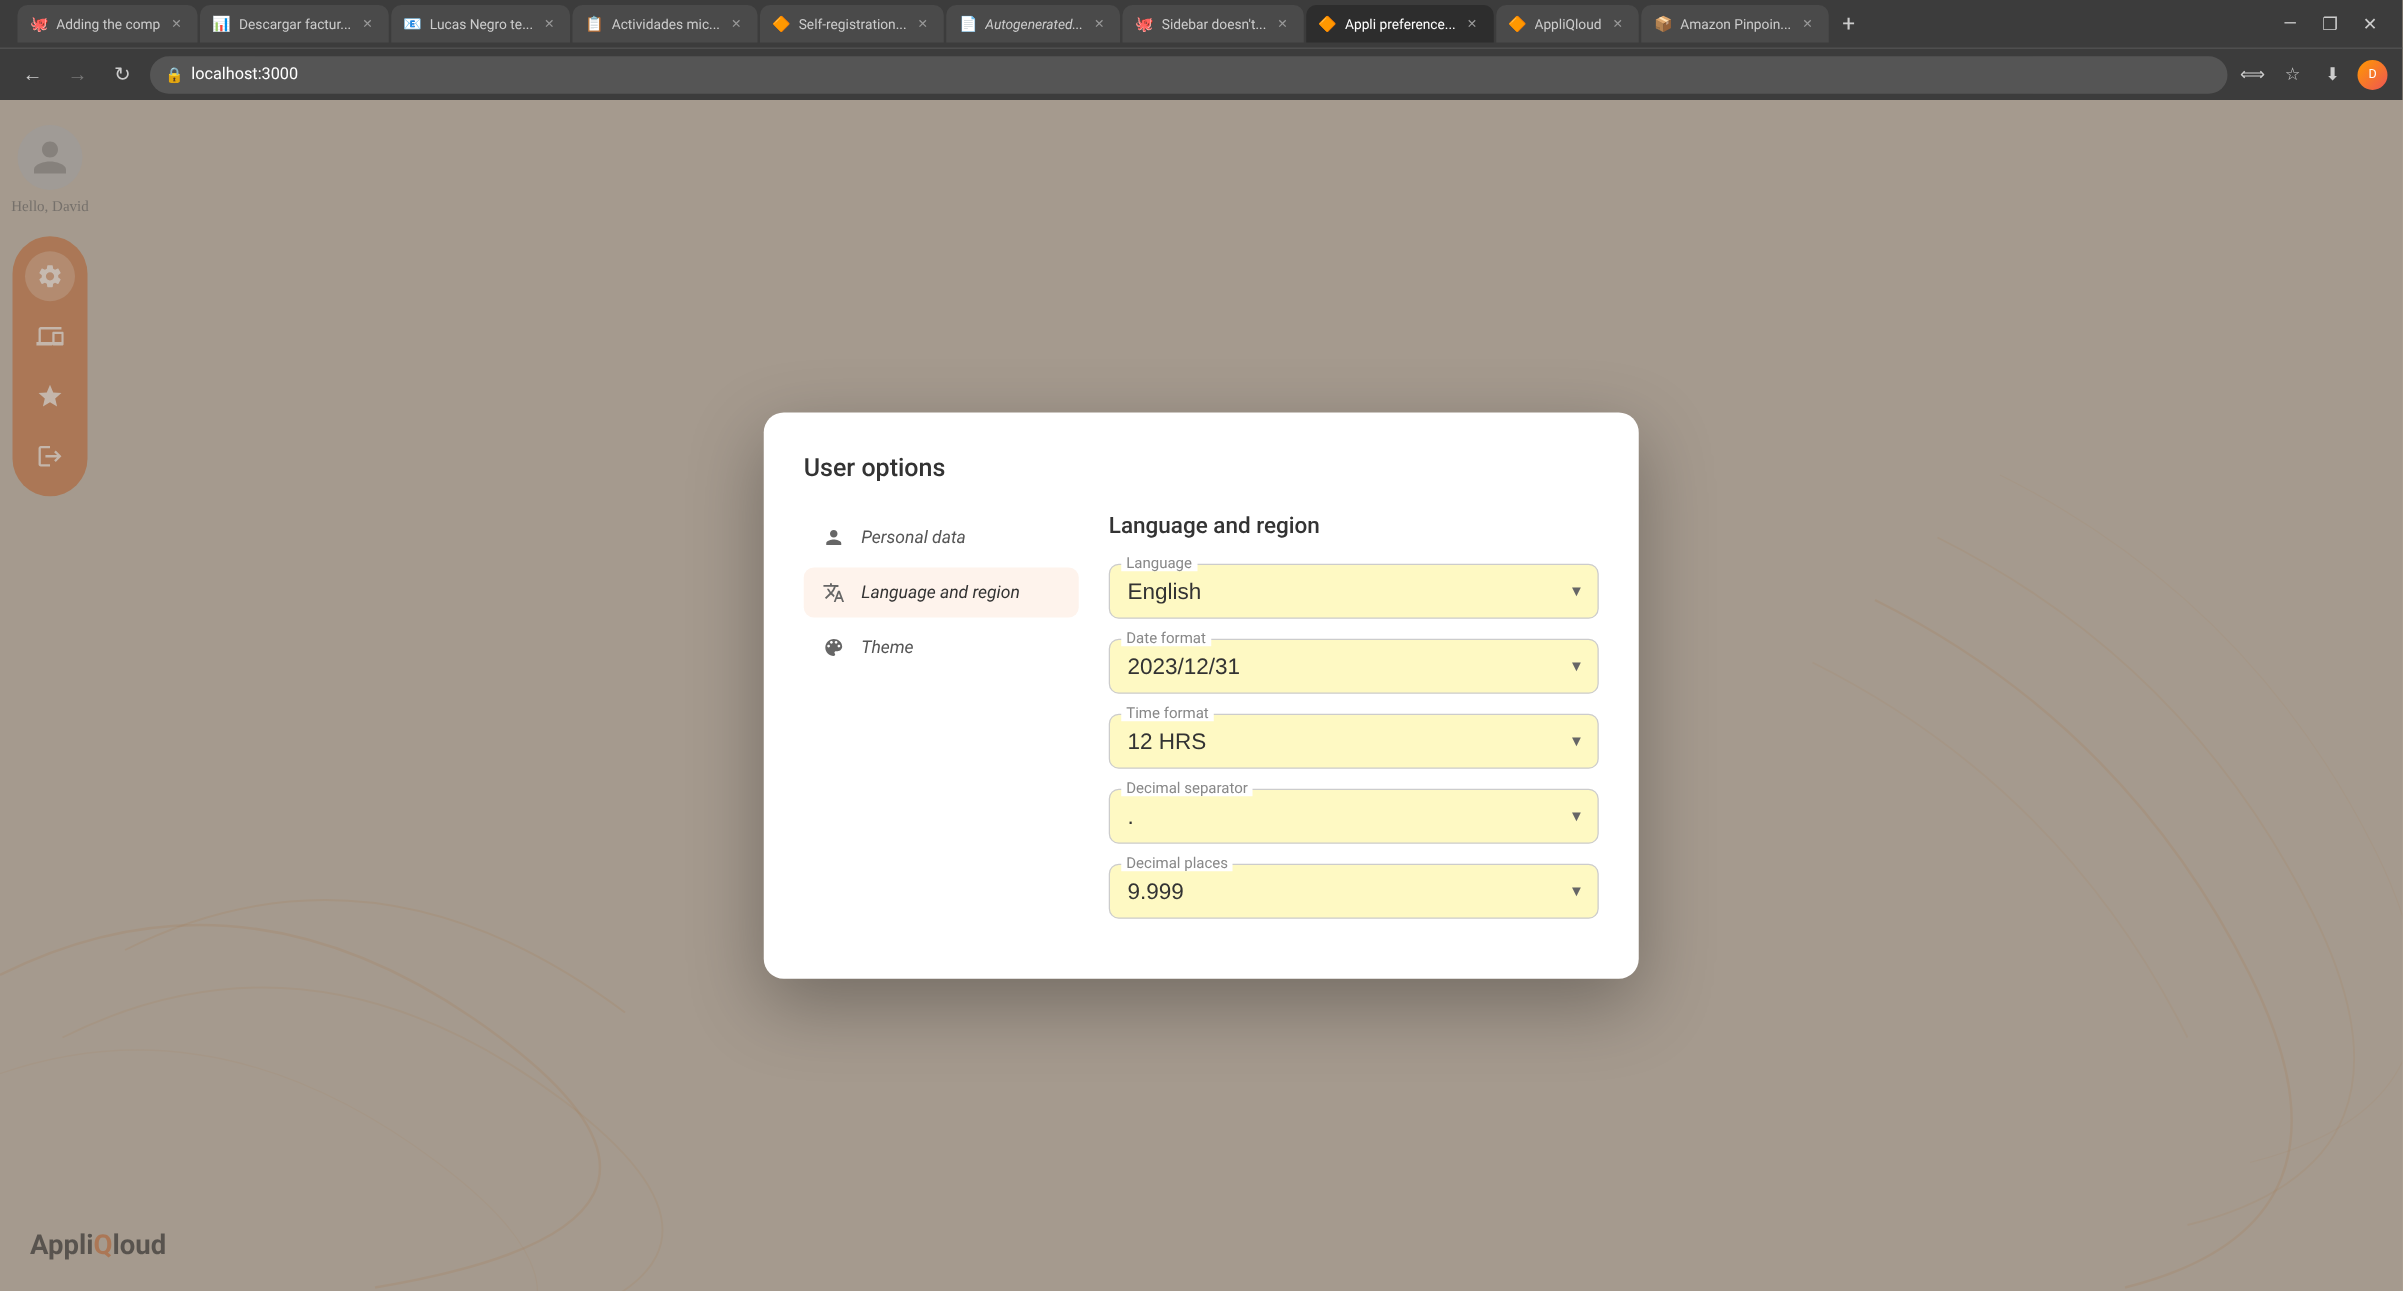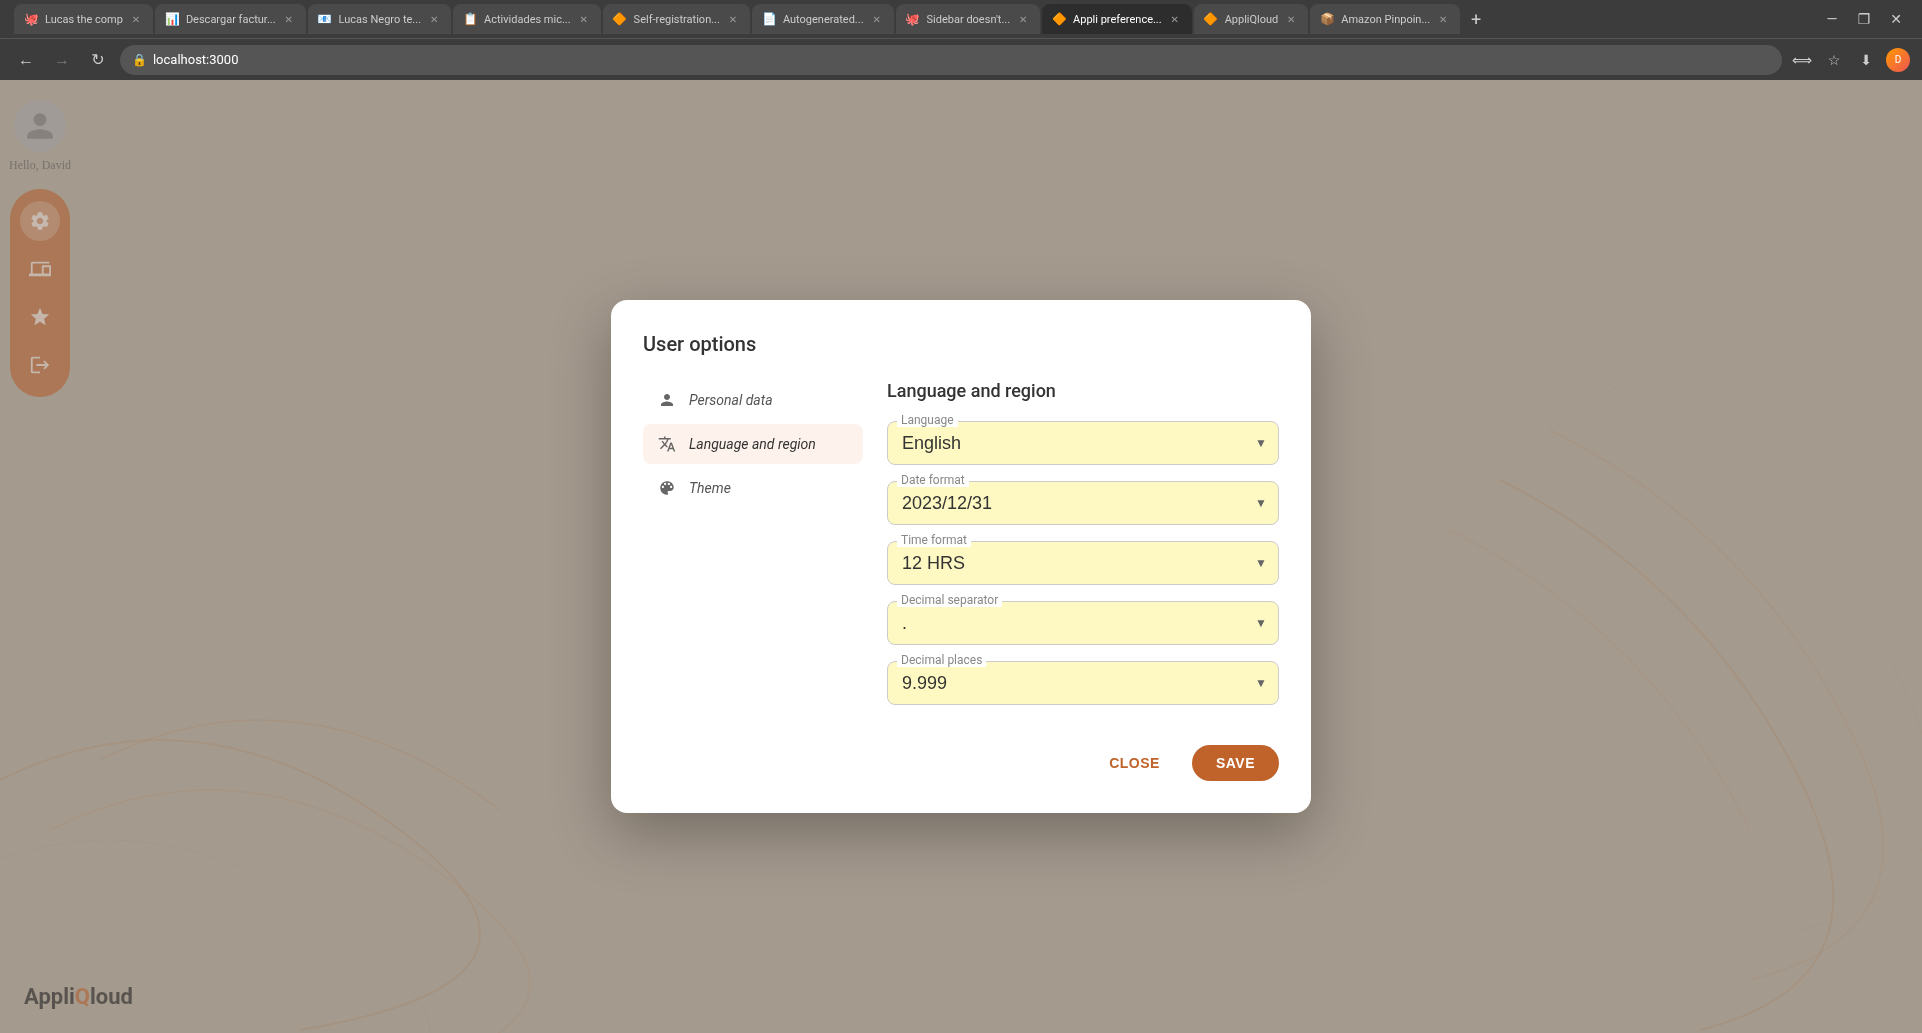--- a/index.html
+++ b/index.html
@@ -396,21 +396,21 @@
 <div class="browser-chrome">
 
   <div class="tab-bar">
 
     <div style="display:flex;align-items:center;gap:2px;padding:0 4px;">
       
     </div>
 
     <div class="tab" style="background:#4a4a4a;">
       <span style="font-size:12px;">🐙</span>
-      <span style="overflow:hidden;text-overflow:ellipsis;white-space:nowrap;max-width:100px;">Lucas the comp</span>
+      <span style="overflow:hidden;text-overflow:ellipsis;white-space:nowrap;max-width:100px;">Adding the comp</span>
       <span class="tab-close">✕</span>
     </div>
     <div class="tab">
       <span style="font-size:12px;">📊</span>
       <span style="overflow:hidden;text-overflow:ellipsis;white-space:nowrap;max-width:90px;">Descargar factur...</span>
       <span class="tab-close">✕</span>
     </div>
     <div class="tab">
       <span style="font-size:12px;">📧</span>
       <span style="overflow:hidden;text-overflow:ellipsis;white-space:nowrap;max-width:90px;">Lucas Negro te...</span>
@@ -421,21 +421,21 @@
       <span style="overflow:hidden;text-overflow:ellipsis;white-space:nowrap;max-width:90px;">Actividades mic...</span>
       <span class="tab-close">✕</span>
     </div>
     <div class="tab">
       <span style="font-size:12px;color:#f60;">🔶</span>
       <span style="overflow:hidden;text-overflow:ellipsis;white-space:nowrap;max-width:90px;">Self-registration...</span>
       <span class="tab-close">✕</span>
     </div>
     <div class="tab">
       <span style="font-size:12px;">📄</span>
-      <span style="overflow:hidden;text-overflow:ellipsis;white-space:nowrap;max-width:90px;">Autogenerated...</span>
+      <span style="overflow:hidden;text-overflow:ellipsis;white-space:nowrap;max-width:90px;font-style:italic;">Autogenerated...</span>
       <span class="tab-close">✕</span>
     </div>
     <div class="tab">
       <span style="font-size:12px;">🐙</span>
       <span style="overflow:hidden;text-overflow:ellipsis;white-space:nowrap;max-width:90px;">Sidebar doesn't...</span>
       <span class="tab-close">✕</span>
     </div>
     <div class="tab active">
       <span style="font-size:12px;color:#f60;">🔶</span>
       <span style="overflow:hidden;text-overflow:ellipsis;white-space:nowrap;max-width:90px;">Appli preference...</span>
@@ -612,23 +612,19 @@
               <option value="9.999">9.999</option>
               <option value="9.99">9.99</option>
               <option value="9.9">9.9</option>
               <option value="9">9</option>
             </select>
             <span class="select-arrow">▼</span>
           </div>
         </div>
       </div>
 
-      <div class="modal-footer">
-        <button class="btn-close">CLOSE</button>
-        <button class="btn-save">SAVE</button>
-      </div>
     </div>
   </div>
 
   <div class="brand">
     <span>Appli</span><span class="brand-q">Q</span><span>loud</span>
   </div>
 </div>
 
 </body></html>

